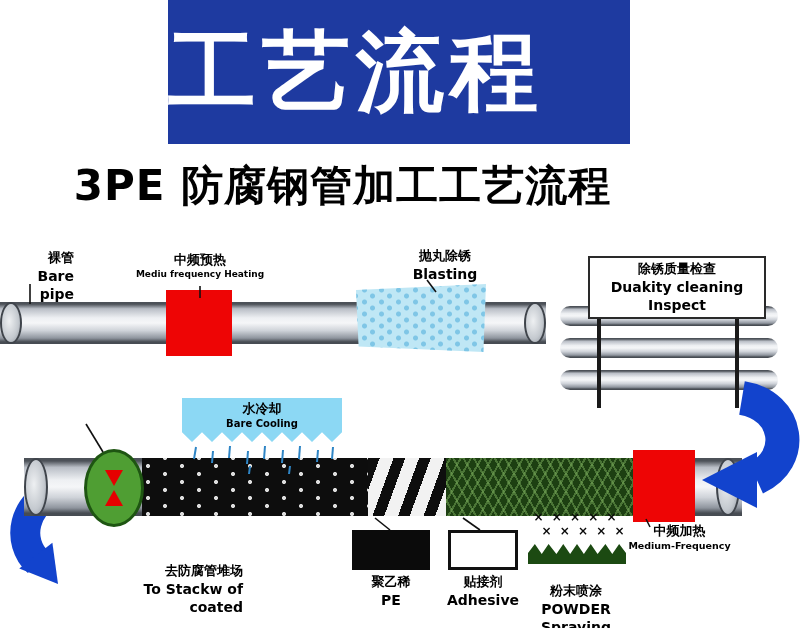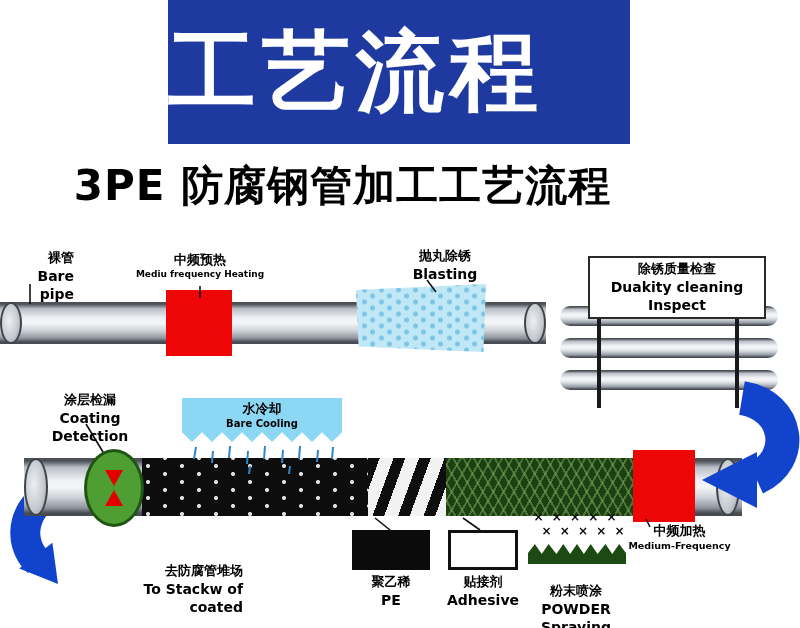--- a/index.html
+++ b/index.html
@@ -171,24 +171,20 @@
   </div>
   <div class="lbl" style="left:400px;top:248px;width:90px;">
     <span class="zh">抛丸除锈</span>
     <span class="en">Blasting</span>
   </div>
   <div class="inspect-box">
     <span class="zh">除锈质量检查</span>
     <span class="en">Duakity cleaning Inspect</span>
   </div>
 
-  <div class="lbl" style="left:34px;top:392px;width:112px;">
-    <span class="zh">涂层检漏</span>
-    <span class="en">Coating Detection</span>
-  </div>
 
   <div class="peblock"></div>
   <div class="lbl" style="left:341px;top:574px;width:100px;">
     <span class="zh">聚乙稀</span>
     <span class="en">PE</span>
   </div>
 
   <div class="adhblock"></div>
   <div class="lbl" style="left:437px;top:574px;width:92px;">
     <span class="zh">贴接剂</span>

